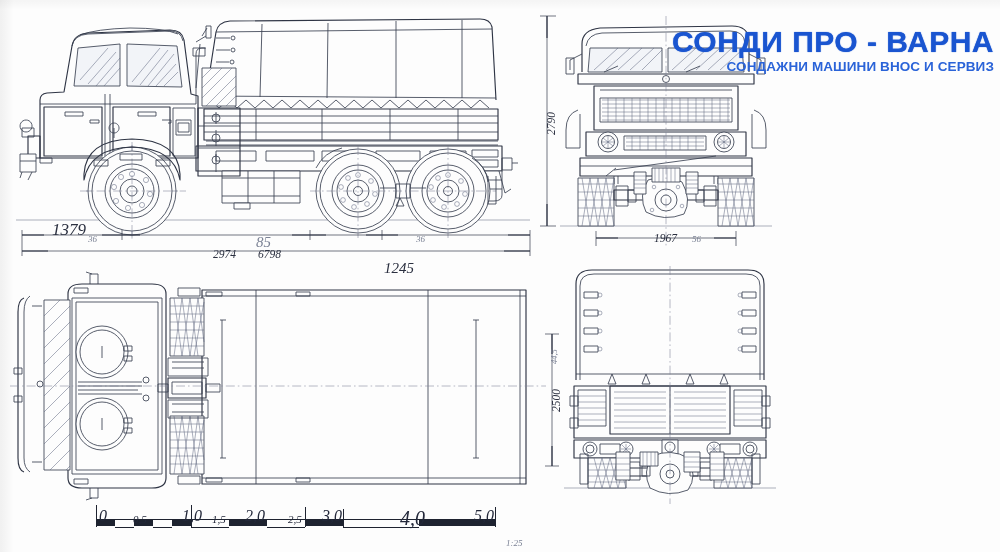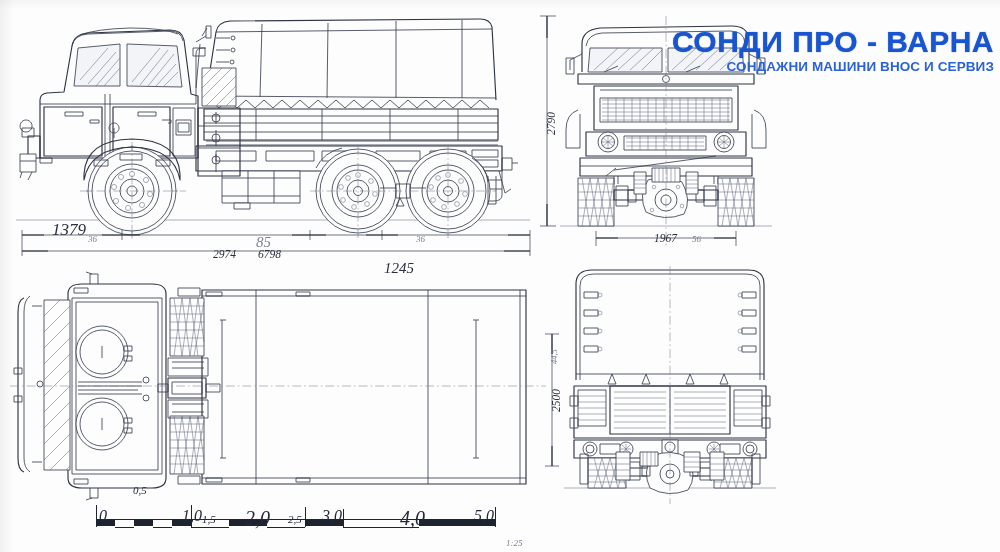--- a/index.html
+++ b/index.html
@@ -593,24 +593,24 @@
     <div class="seg b" style="left:209px;width:38px;"></div>
     <div class="seg w" style="left:247px;width:76px;"></div>
     <div class="seg b" style="left:323px;width:76px;"></div>
     <div class="tick" style="left:0px;top:-14px;height:22px;"></div>
     <div class="tick" style="left:95px;top:-14px;height:22px;"></div>
     <div class="tick" style="left:209px;top:-12px;height:20px;"></div>
     <div class="tick" style="left:247px;top:-10px;height:18px;"></div>
     <div class="tick" style="left:399px;top:-12px;height:20px;"></div>
   </div>
   <div class="sctxt" style="left:99px;top:507px;font-size:16px;">0</div>
-  <div class="sctxt" style="left:133px;top:484px;font-size:11px;">0,5</div>
+  <div class="sctxt" style="left:133px;top:513px;font-size:11px;">0,5</div>
   <div class="sctxt" style="left:182px;top:507px;font-size:16px;">1,0</div>
-  <div class="sctxt" style="left:202px;top:513px;font-size:11px;">1,5</div>
-  <div class="sctxt" style="left:245px;top:507px;font-size:20px;">2,0</div>
+  <div class="sctxt" style="left:212px;top:513px;font-size:11px;">1,5</div>
+  <div class="sctxt" style="left:245px;top:507px;font-size:16px;">2,0</div>
   <div class="sctxt" style="left:288px;top:513px;font-size:11px;text-align:right;">2,5</div>
   <div class="sctxt" style="left:322px;top:507px;font-size:16px;">3,0</div>
   <div class="sctxt" style="left:400px;top:507px;font-size:20px;">4,0</div>
   <div class="sctxt" style="left:474px;top:507px;font-size:16px;">5,0</div>
   <div class="hand" style="left:506px;top:538px;font-size:9px;">1:25</div>
 
   
   <div id="logo">
     <div class="l1">СОНДИ ПРО - ВАРНА</div>
     <div class="l2">СОНДАЖНИ МАШИНИ ВНОС И СЕРВИЗ</div>

